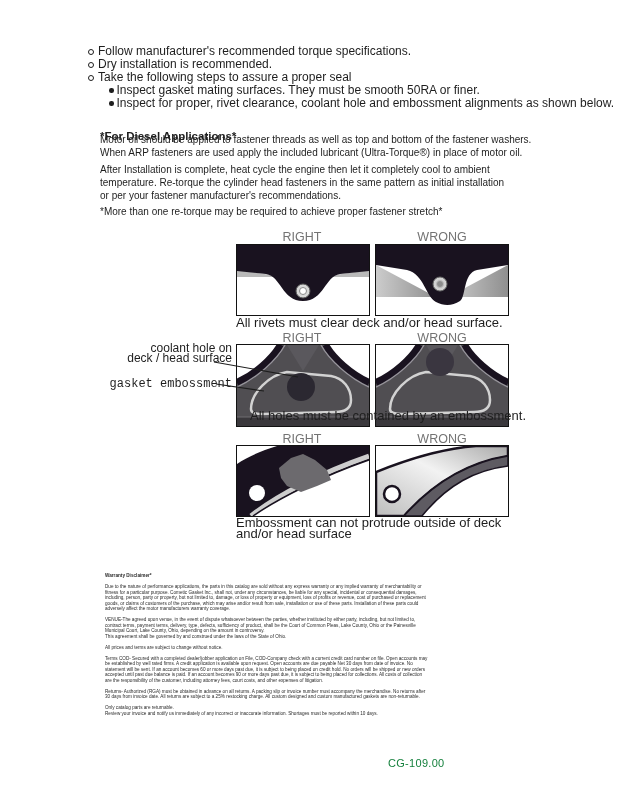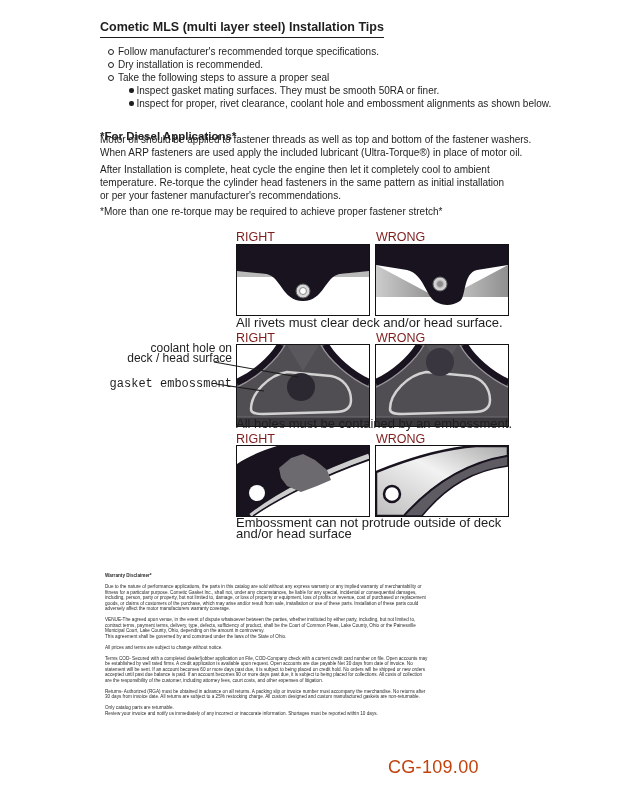--- a/index.html
+++ b/index.html
@@ -7,69 +7,68 @@
     position:relative;width:618px;height:800px;background:#ffffff;overflow:hidden;
     font-family:"Liberation Sans",sans-serif;color:#1e1e1e;
   }
   .abs{position:absolute;}
   
   .doc-title{
     left:100px;top:20px;font-size:12.5px;font-weight:bold;
     border-bottom:1.5px solid #1e1e1e;padding-bottom:3px;white-space:nowrap;
   }
   
-  .tips{left:108px;top:45px;font-size:10px;line-height:13px;}
+  .tips{left:88px;top:45px;font-size:12px;line-height:13px;}
   .tip-line{display:flex;align-items:center;white-space:nowrap;}
   .tip-line.sub{margin-left:21px;text-align:right;}
   .o-bullet{
     width:4px;height:4px;border:1px solid #1e1e1e;border-radius:50%;
     margin-right:4px;flex:0 0 auto;
   }
   .f-bullet{
     width:4.5px;height:4.5px;background:#1e1e1e;border-radius:50%;
     margin-right:3px;flex:0 0 auto;
   }
   .heading2{left:100px;top:130px;font-size:11.5px;font-weight:bold;}
   .bodypara{font-size:10px;line-height:13px;white-space:pre-line;left:100px;width:440px;}
   .p1{top:133px;}
   .p2{top:163px;}
   .p3{top:205px;}
   
   .diagrams{left:236px;top:230px;width:272px;}
   .dg-row-heads{position:absolute;width:272px;display:flex;}
-  .dg-head{width:132px;text-align:left;font-size:12.5px;color:#7f1d1d;}
+  .dg-head{width:132px;text-align:center;font-size:12.5px;color:#737373;}
   .dg-head.wrongpos{margin-left:8px;}
   .dg-images{position:absolute;display:flex;}
   .dg-images svg{display:block;border:1.5px solid #121212;}
   .dg-images .img-wrong{margin-left:5px;}
   .dg-caption{position:absolute;font-size:13px;line-height:11px;white-space:pre-line;width:280px;}
   .r1h{top:0;} .r1i{top:14px;} .r1c{top:87px;}
-  .r2h{top:101px;} .r2i{top:114px;} .r2c{top:188px;}
+  .r2h{top:101px;} .r2i{top:114px;} .r2c{top:180px;margin-left:14px;}
   .r3h{top:202px;} .r3i{top:215px;} .r3c{top:287px;}
   
   .callout{left:108px;width:124px;text-align:right;font-size:12px;line-height:10px;white-space:pre-line;}
   .callout1{top:343px;}
   .callout2{top:379px;font-family:Liberation Mono, monospace;}
   .leader-overlay{left:212px;top:356px;}
   
   .legal{left:105px;top:573px;width:412px;}
   .legal-inner{
     width:824px;transform:scale(0.5);transform-origin:top left;
     font-size:9.3px;line-height:11px;color:#2a2a2a;
   }
   .legal-inner p{margin:0 0 11px 0;white-space:pre-line;}
   .legal-inner .lg-head{font-weight:bold;margin-bottom:11px;}
-  .footer-code{left:388px;top:757px;font-size:18px;letter-spacing:0.3px;color:#c2410c;}
+  .footer-code{left:388px;top:757px;font-size:11px;letter-spacing:0.3px;color:#15803d;}
 </style>
 </head>
 <body>
 
 <div class="page">
 
-  <div class="abs doc-title">Cometic MLS (multi layer steel) Installation Tips</div>
 
   <div class="abs tips">
     <div class="tip-line">
       <span class="o-bullet"></span>
       <span>Follow manufacturer's recommended torque specifications.</span>
     </div>
     <div class="tip-line">
       <span class="o-bullet"></span>
       <span>Dry installation is recommended.</span>
     </div>

